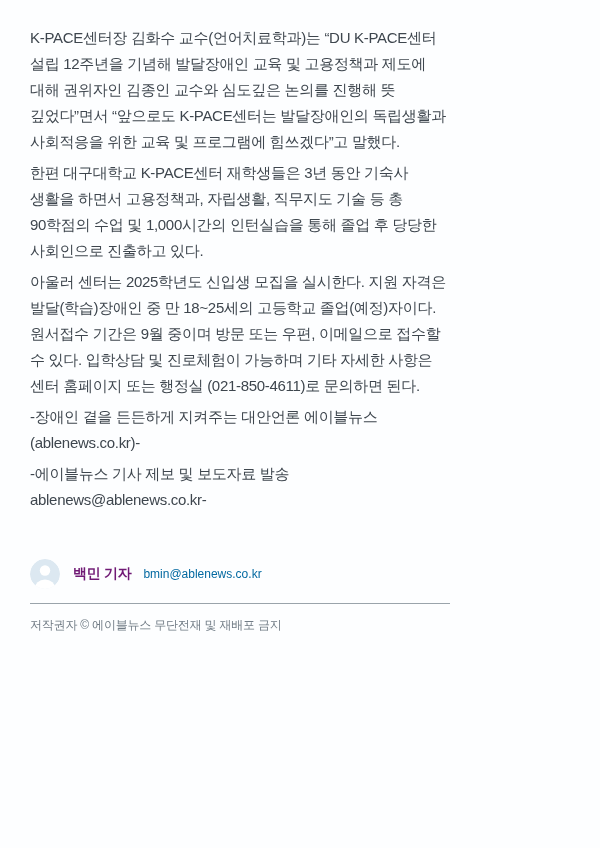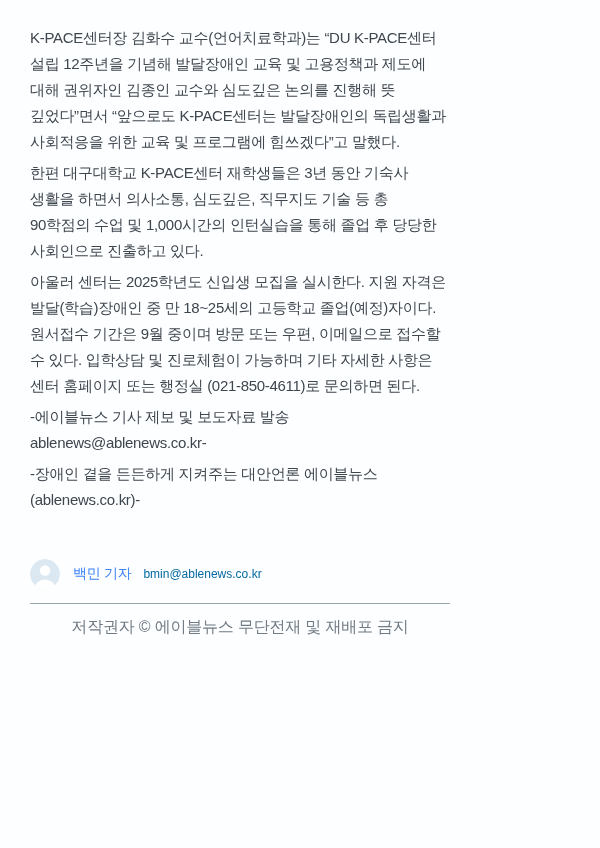--- a/index.html
+++ b/index.html
@@ -34,58 +34,58 @@
     width: 30px;
     height: 30px;
     border-radius: 50%;
     overflow: hidden;
     flex: 0 0 auto;
   }
   .avatar svg { display: block; }
   .reporter-name {
     margin-left: 13px;
     font-size: 14px;
-    font-weight: normal;
-    color: #3b82f6;
+    font-weight: bold;
+    color: #701a75;
     letter-spacing: -0.3px;
     text-decoration: none;
     cursor: pointer;
   }
   .reporter-email {
     margin-left: 12px;
     font-size: 12px;
     color: #0369a1;
     text-decoration: none;
     cursor: pointer;
   }
   .divider {
     margin-top: 14px;
     border: 0;
     border-top: 1px solid #9aa4ab;
     height: 0;
   }
   .copyright {
     margin-top: 13px;
-    text-align: center;
-    font-size: 16px;
+    text-align: left;
+    font-size: 12px;
     letter-spacing: -0.2px;
     color: #707b85;
   }
 </style>
 </head>
 <body>
 
 <div class="page">
 
   <div class="article-body">
     <p class="para">K-PACE센터장 김화수 교수(언어치료학과)는 “DU K-PACE센터 설립 12주년을 기념해 발달장애인 교육 및 고용정책과 제도에 대해 권위자인 김종인 교수와 심도깊은 논의를 진행해 뜻 깊었다”면서 “앞으로도 K-PACE센터는 발달장애인의 독립생활과 사회적응을 위한 교육 및 프로그램에 힘쓰겠다”고 말했다.</p>
-    <p class="para">한편 대구대학교 K-PACE센터 재학생들은 3년 동안 기숙사 생활을 하면서 의사소통, 심도깊은, 직무지도 기술 등 총 90학점의 수업 및 1,000시간의 인턴실습을 통해 졸업 후 당당한 사회인으로 진출하고 있다.</p>
+    <p class="para">한편 대구대학교 K-PACE센터 재학생들은 3년 동안 기숙사 생활을 하면서 고용정책과, 자립생활, 직무지도 기술 등 총 90학점의 수업 및 1,000시간의 인턴실습을 통해 졸업 후 당당한 사회인으로 진출하고 있다.</p>
     <p class="para">아울러 센터는 2025학년도 신입생 모집을 실시한다. 지원 자격은 발달(학습)장애인 중 만 18~25세의 고등학교 졸업(예정)자이다. 원서접수 기간은 9월 중이며 방문 또는 우편, 이메일으로 접수할 수 있다. 입학상담 및 진로체험이 가능하며 기타 자세한 사항은 센터 홈페이지 또는 행정실 (021-850-4611)로 문의하면 된다.</p>
+    <p class="para">-장애인 곁을 든든하게 지켜주는 대안언론 에이블뉴스(ablenews.co.kr)-</p>
     <p class="para">-에이블뉴스 기사 제보 및 보도자료 발송 ablenews@ablenews.co.kr-</p>
-    <p class="para">-장애인 곁을 든든하게 지켜주는 대안언론 에이블뉴스(ablenews.co.kr)-</p>
   </div>
 
   <div class="byline">
     <span class="avatar">
       <span>
         <svg width="30" height="30" viewBox="0 0 30 30" aria-hidden="true">
           <circle cx="15" cy="15" r="15" fill="#dce8f1"></circle>
           <circle cx="15" cy="11.5" r="5.2" fill="#ffffff"></circle>
           <path d="M4.5 30 a10.5 9.5 0 0 1 21 0 Z" fill="#ffffff"></path>
         </svg>

